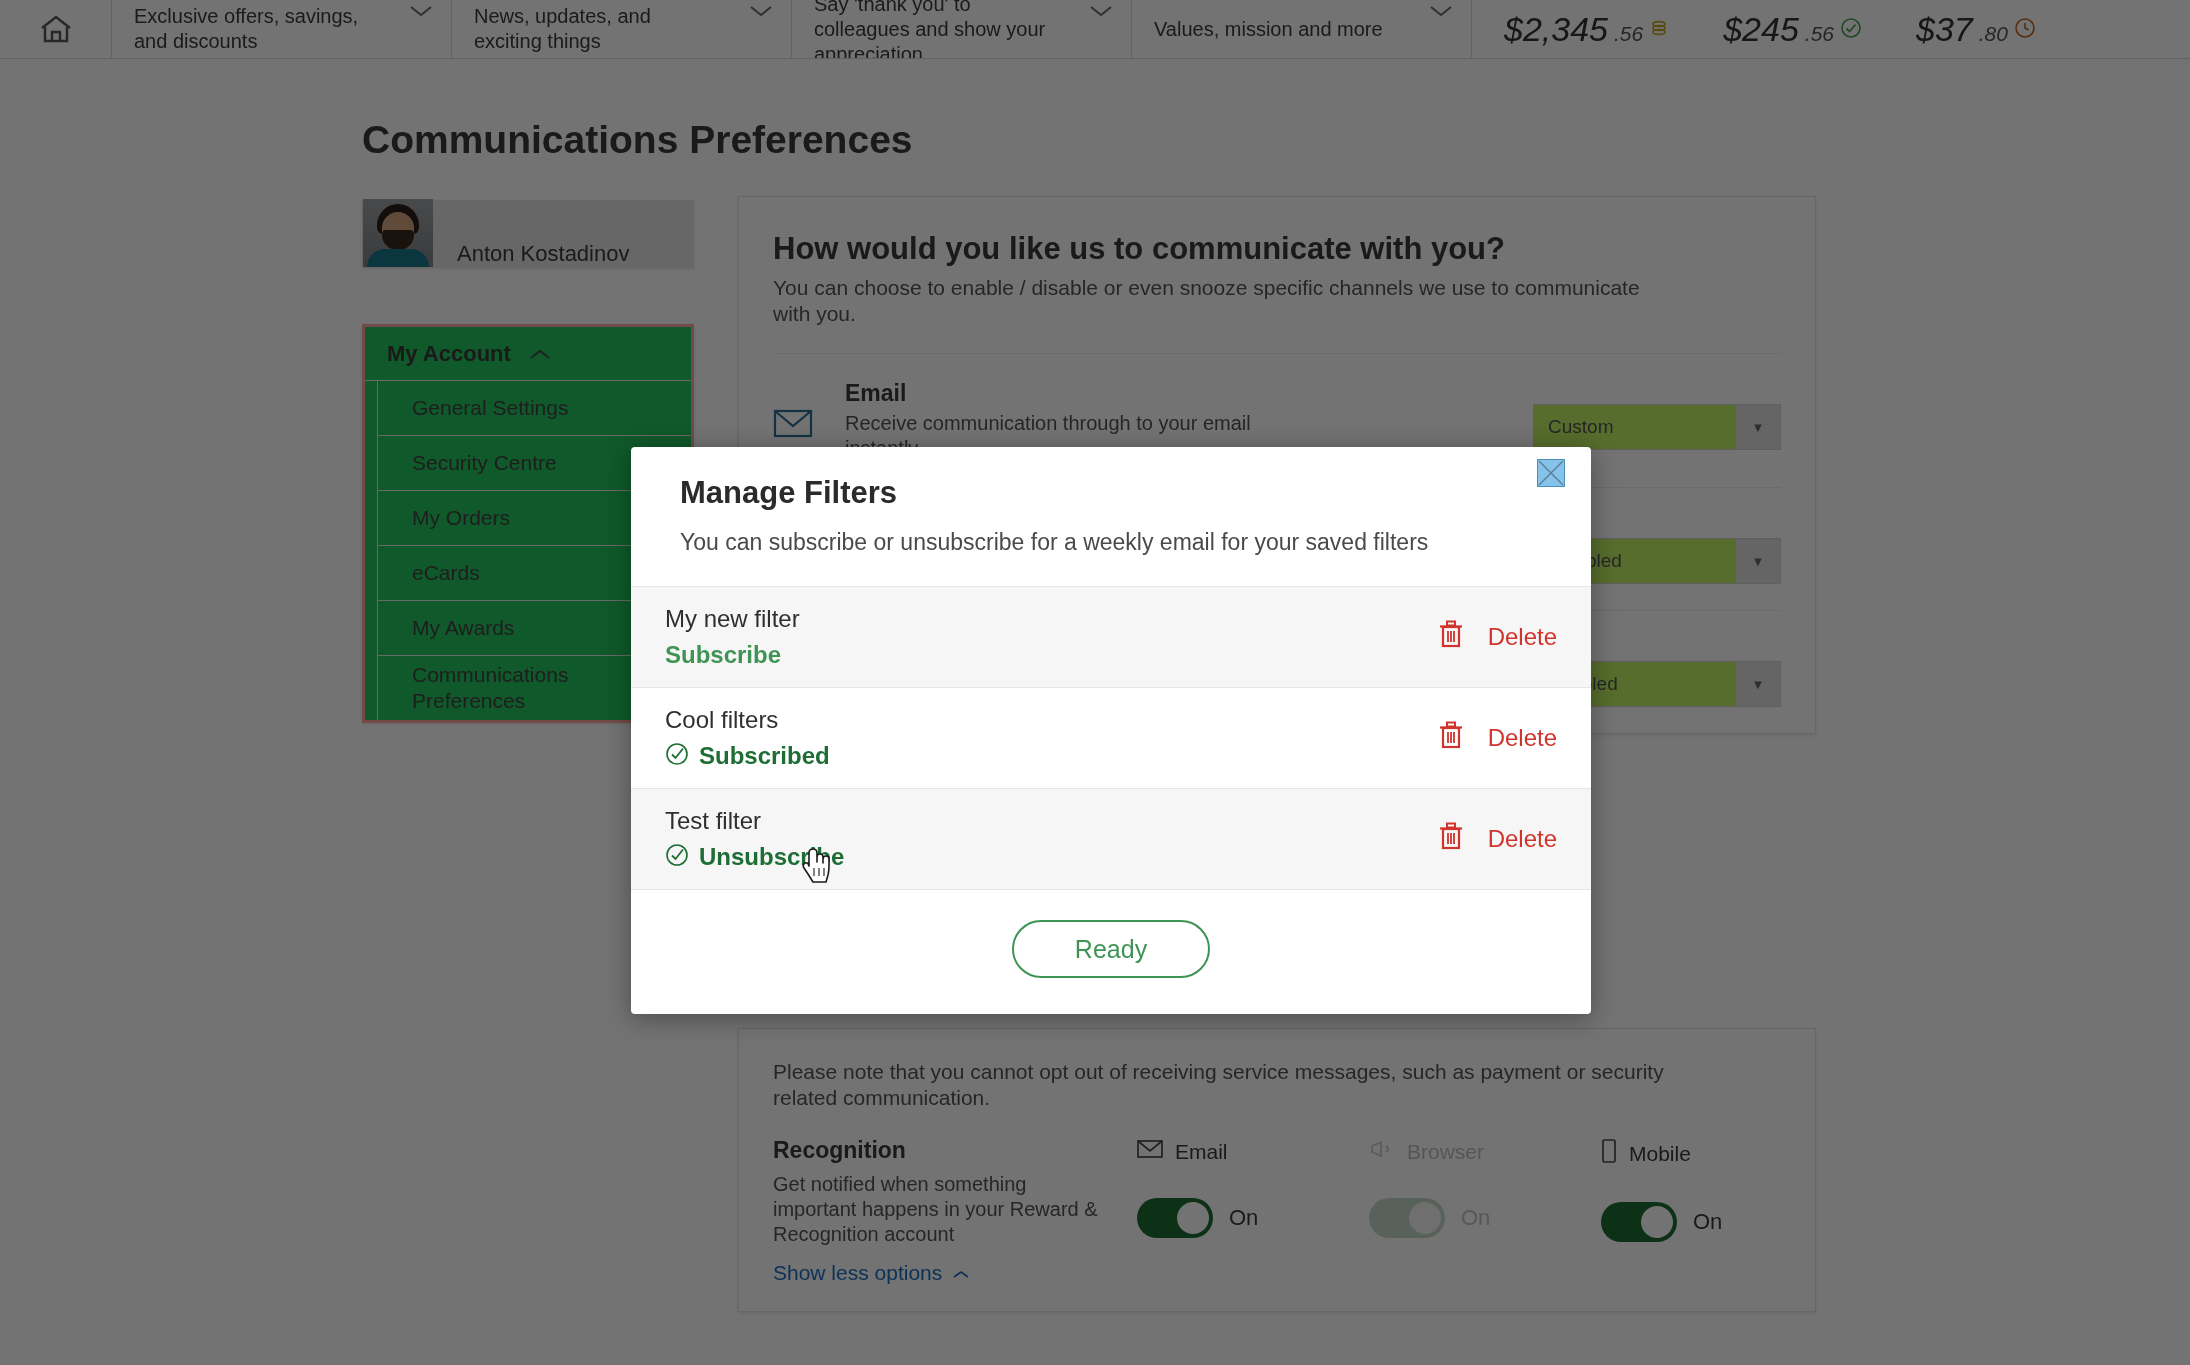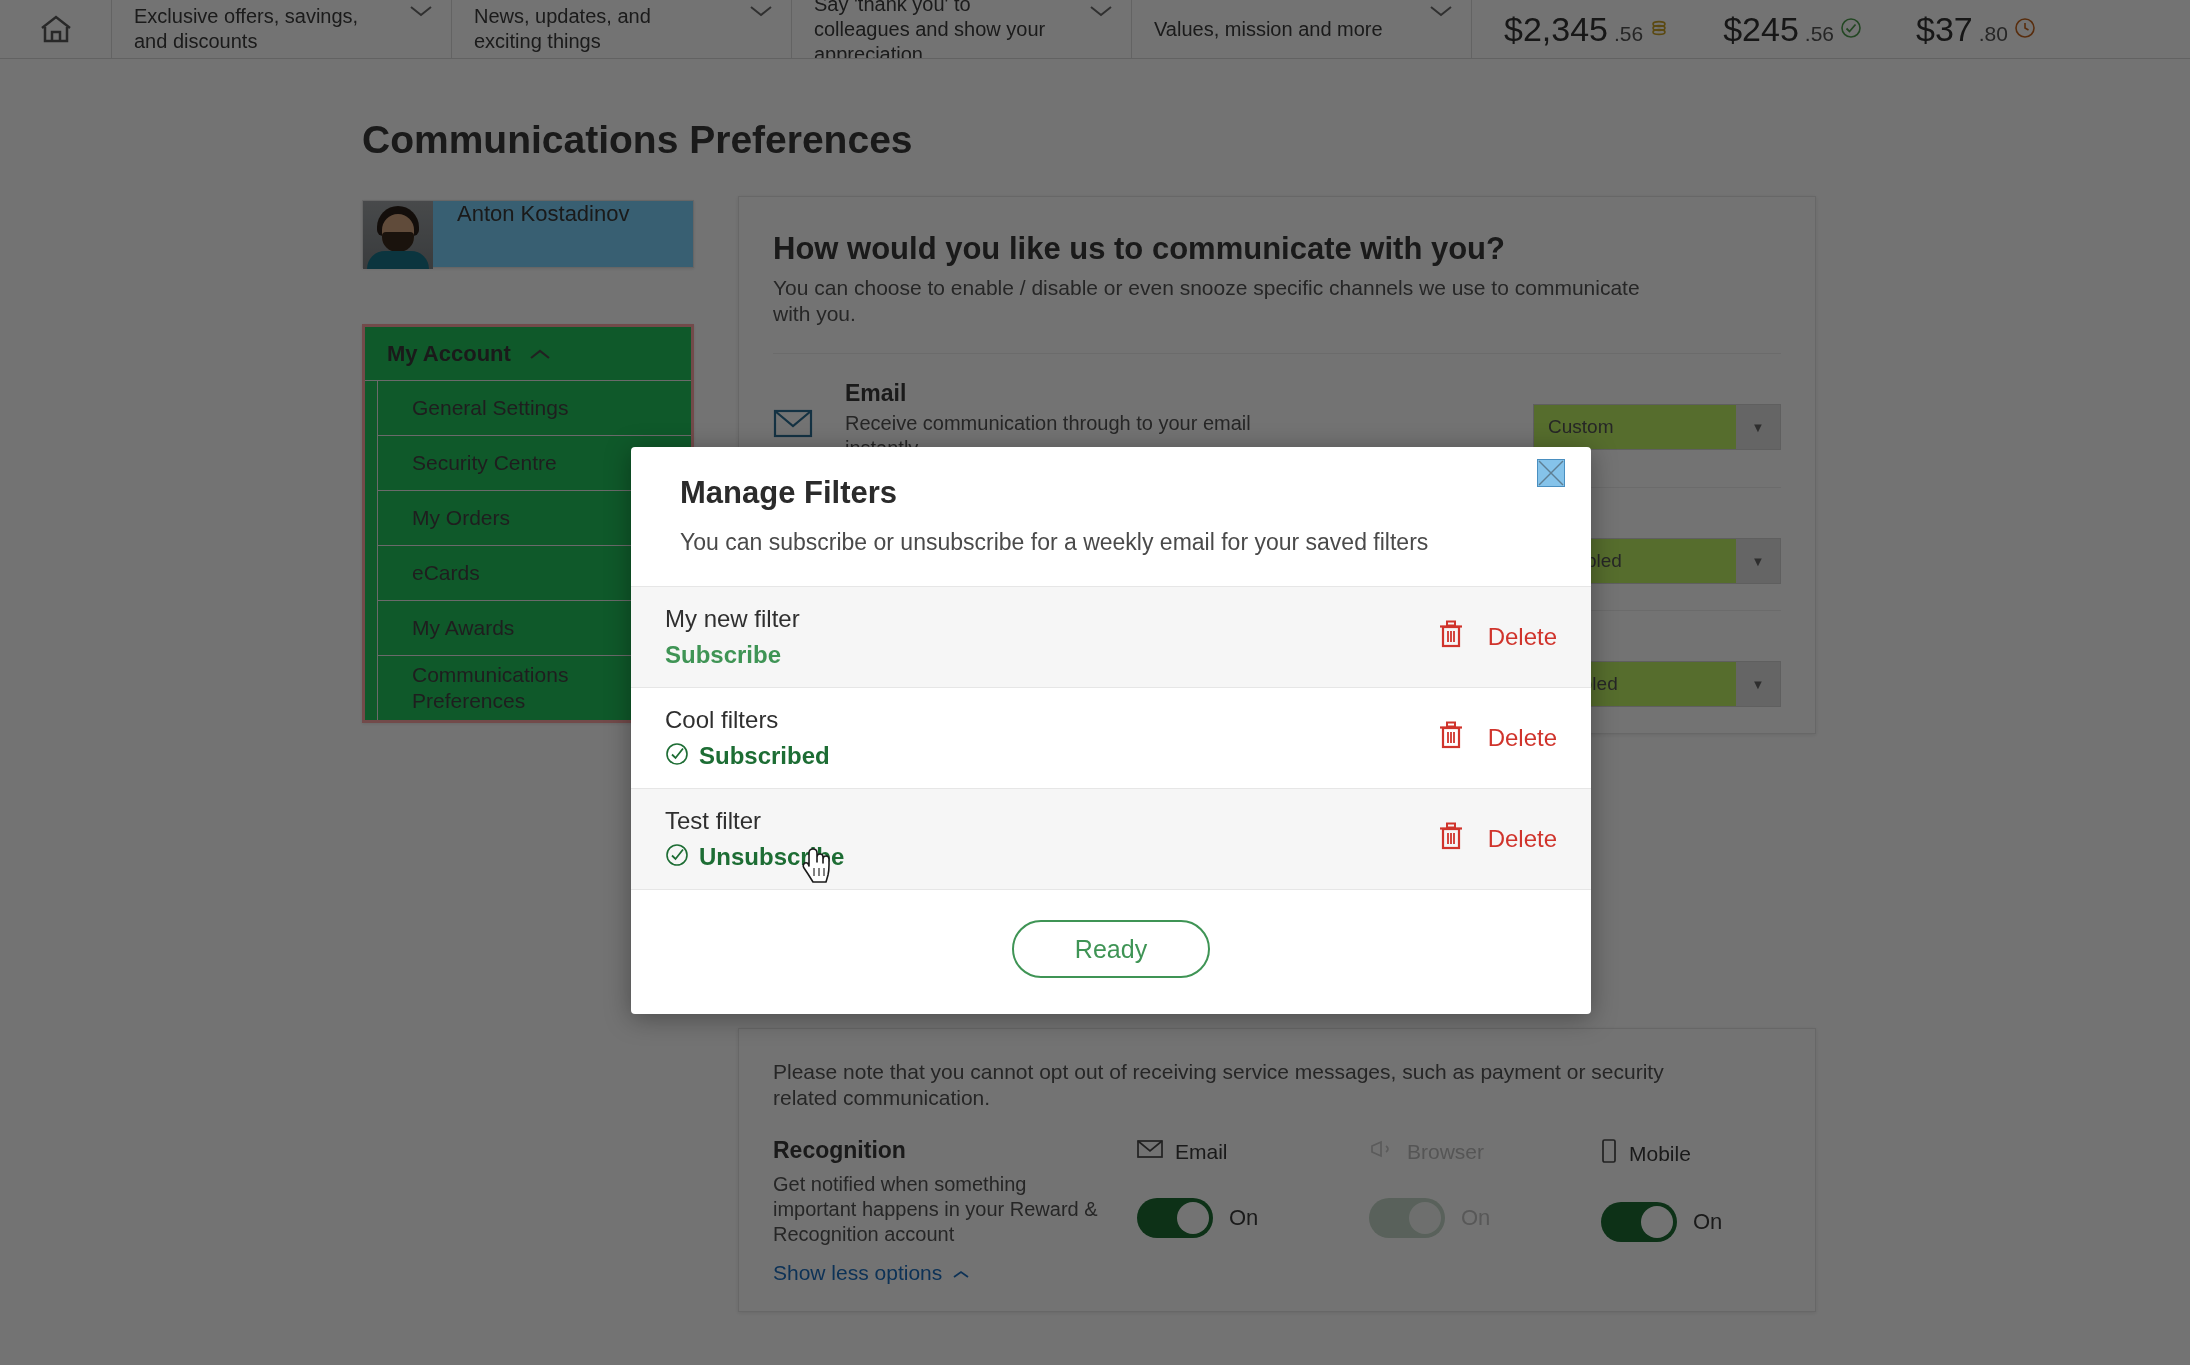--- a/index.html
+++ b/index.html
@@ -60,20 +60,21 @@
     top: 4px;
     right: 18px;
     color: #6b6b6b;
   }
   .balances {
     flex: 1;
     display: flex;
     align-items: center;
     gap: 54px;
     padding-left: 32px;
+    font-style: italic;
   }
   .bal {
     display: flex; align-items: baseline; gap: 6px;
     font-size: 34px; color: #333;
   }
   .bal .cents { font-size: 21px; color:#555; }
   .bal .bicon { font-size: 20px; line-height: 1; align-self: center; }
 
   
   .page-title {
@@ -86,22 +87,22 @@
 
   
   .leftcol {
     position: absolute;
     left: 362px;
     top: 200px;
     width: 332px;
   }
   .profile-card {
     display: flex;
-    align-items: flex-start;
-    background: #7dd3fc;
+    align-items: flex-end;
+    background: #e5e5e5;
     border: 1px solid #e2e2e2;
     box-shadow: 0 1px 3px rgba(0,0,0,0.10);
     height: 68px;
   }
   .avatar {
     width: 70px; height: 68px;
     background: linear-gradient(#9fa3a6, #7f8487);
     position: relative;
     overflow: hidden;
     flex: none;

